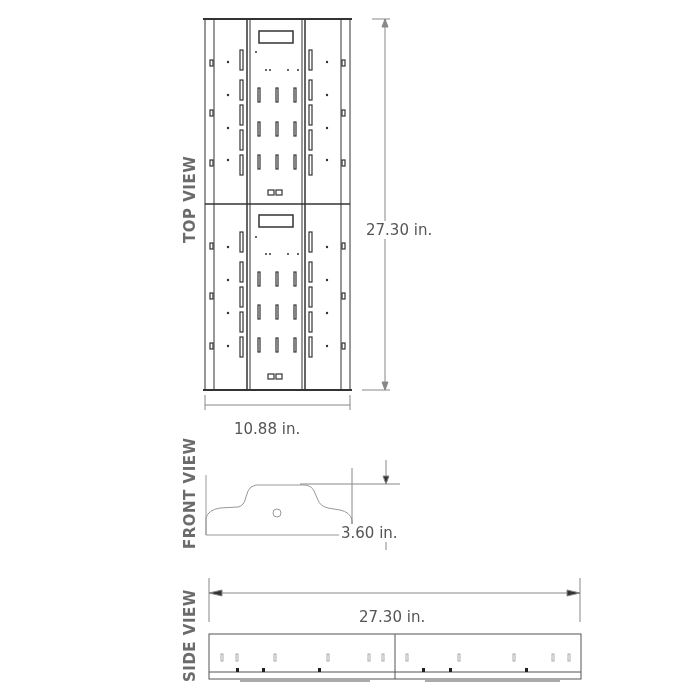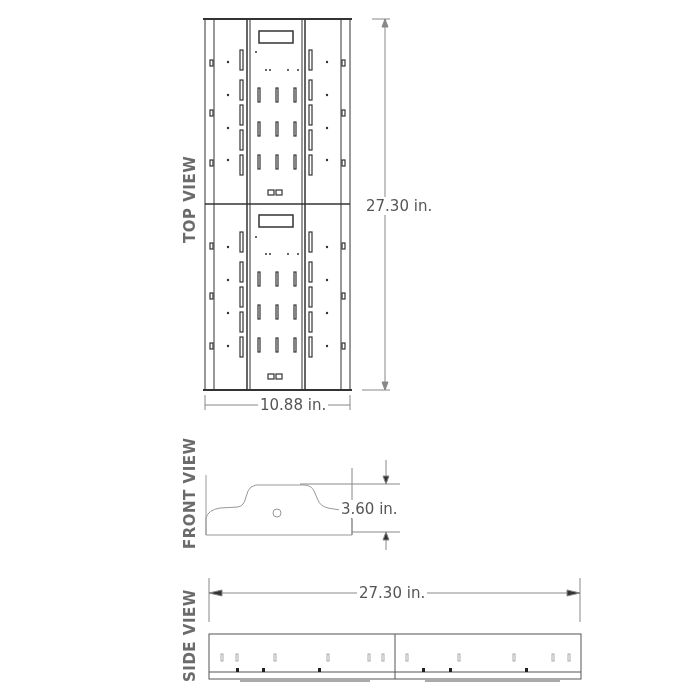--- a/index.html
+++ b/index.html
@@ -1,18 +1,18 @@
 <!DOCTYPE html>
 <html><head>
 <meta charset="utf-8">
 <style>
   html,body{margin:0;padding:0;background:#fff;}
   body{width:700px;height:700px;position:relative;overflow:hidden;font-family:"DejaVu Sans",sans-serif;}
   .view-label{position:absolute;color:#6b6b6b;font-weight:bold;font-size:15px;letter-spacing:0.5px;transform-origin:left top;transform:rotate(-90deg);white-space:nowrap;}
-  .dim{position:absolute;color:#555;font-size:15px;white-space:nowrap;background:#fff;padding:0 2px;}
+  .dim{position:absolute;color:#555;font-size:15px;white-space:nowrap;background:#fff;padding:0 2px;margin-top:24px;}
   svg{position:absolute;left:0;top:0;}
 </style>
 </head>
 <body>
 
 <div class="view-label" style="left:181px;top:243px;">TOP VIEW</div>
 <div class="view-label" style="left:181px;top:549px;">FRONT VIEW</div>
 <div class="view-label" style="left:181px;top:682px;">SIDE VIEW</div>
 
 <svg width="700" height="700">
@@ -173,15 +173,15 @@
       <rect x="406" y="654" width="2" height="7"></rect>
         <rect x="458" y="654" width="2" height="7"></rect>
         <rect x="513" y="654" width="2" height="7"></rect>
         <rect x="552" y="654" width="2" height="7"></rect>
         <rect x="568" y="654" width="2" height="7"></rect>
     </g>
   </g>
 </svg>
 
 <div class="dim" style="left:364px;top:197px;">27.30 in.</div>
-<div class="dim" style="left:258px;top:396px;">10.88 in.</div>
+<div class="dim" style="left:232px;top:396px;">10.88 in.</div>
 <div class="dim" style="left:339px;top:500px;">3.60 in.</div>
 <div class="dim" style="left:357px;top:584px;">27.30 in.</div>
 
 </body></html>

